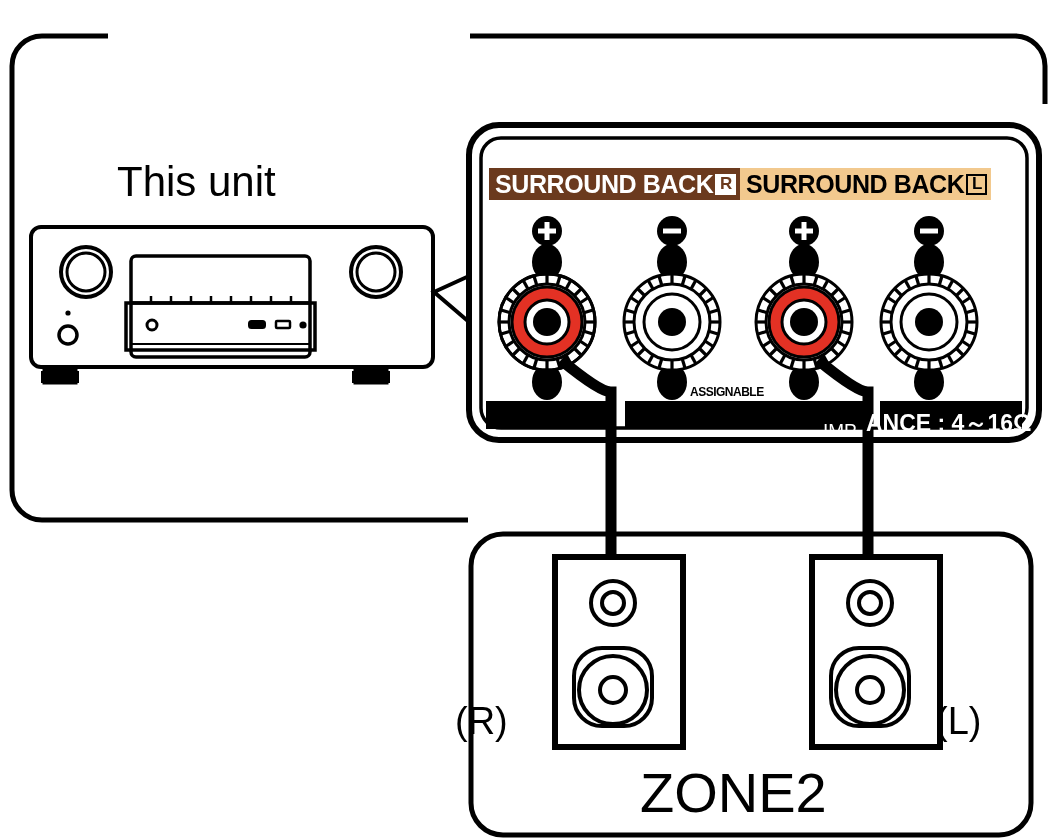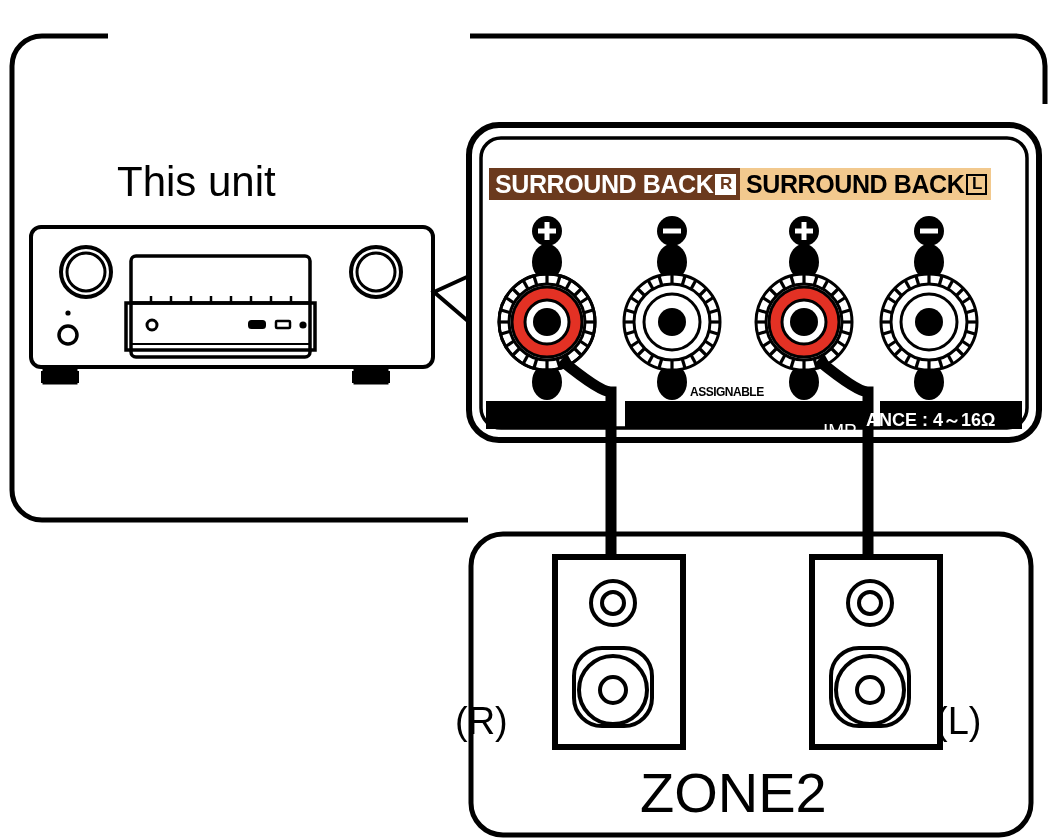--- a/index.html
+++ b/index.html
@@ -25,21 +25,21 @@
   .badge{display:inline-flex;align-items:center;justify-content:center;
          width:21px;height:21px;font-size:17px;font-weight:bold;
          margin-left:2px;box-sizing:border-box;}
   #badge-r{background:#fff;color:#6B3A1E;border:2px solid #fff;}
   #badge-l{background:#F2C98E;color:#000;border:2.5px solid #000;}
 
   #assignable-label{left:690px;top:383px;font-size:12px;font-weight:bold;
                     letter-spacing:-0.5px;border-bottom:2.5px solid #000;
                     line-height:18px;}
   #impedance-left{left:823px;top:420px;font-size:19px;font-weight:normal;color:#fff;}
-  #impedance-right{left:866px;top:408px;font-size:18px;font-weight:bold;color:#fff;}
+  #impedance-right{left:866px;top:408px;font-size:23px;font-weight:bold;color:#fff;}
 </style>
 </head>
 <body>
 
 <div class="stage">
 
   <svg class="layer" viewBox="0 0 1059 840">
 
     <g fill="none" stroke="#000" stroke-width="5">
       <path d="M 108 36 L 42 36 A 30 30 0 0 0 12 66 L 12 490

